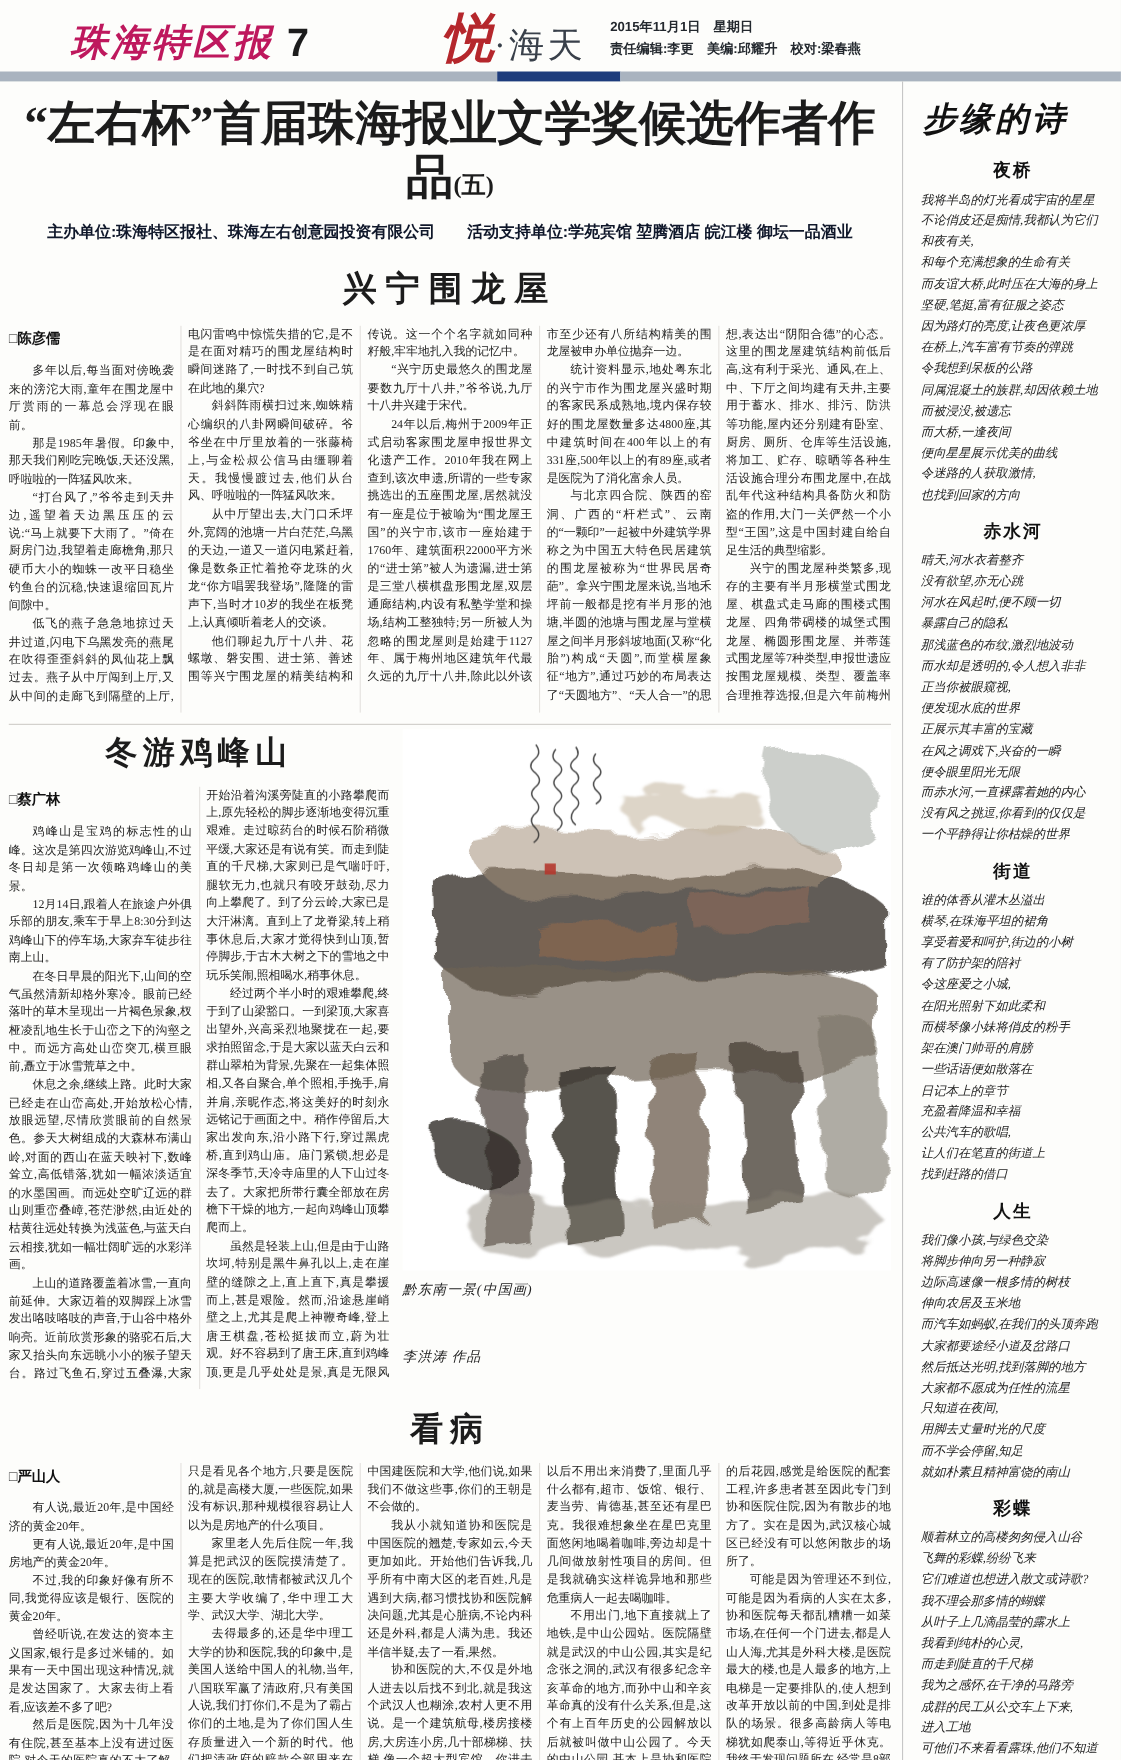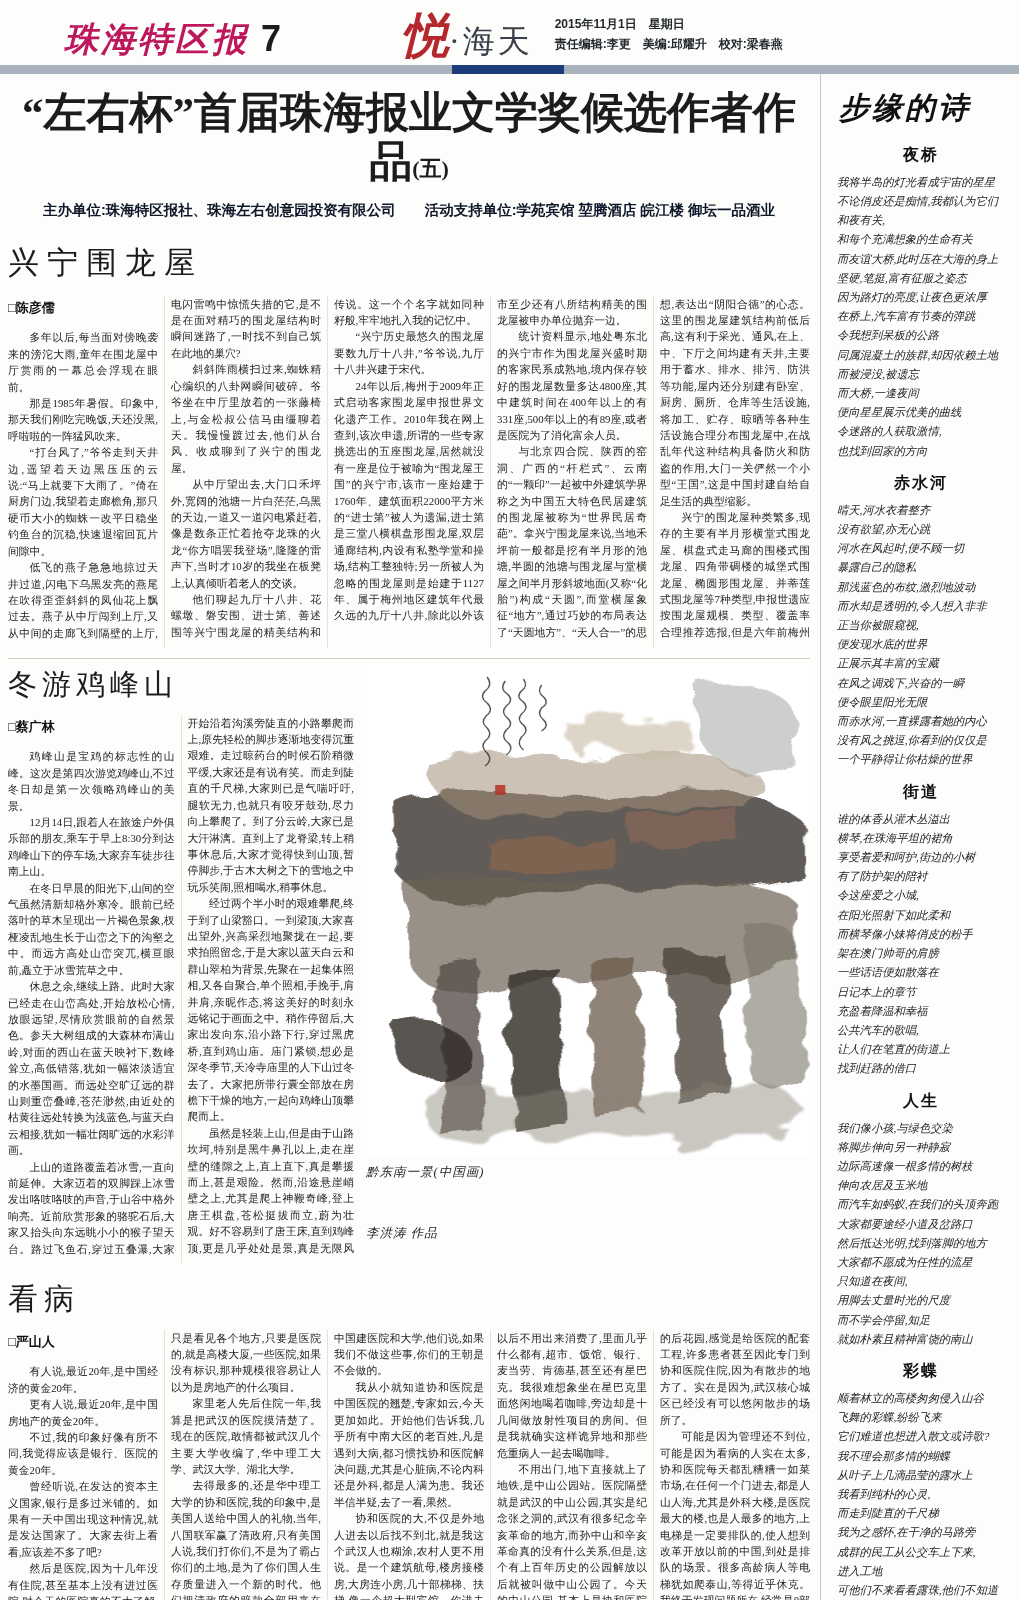--- a/index.html
+++ b/index.html
@@ -23,21 +23,21 @@
   .content{display:flex;padding:0 10px 0 8px;box-sizing:border-box;}
   .main{width:812px;flex:0 0 812px;padding-right:10px;box-sizing:border-box;}
   .poetry{flex:1;border-left:1px solid #c6c6c6;padding:10px 4px 0 16px;min-width:0;}
   
   .headline-sec{padding:14px 2px 6px;}
   h1.headline{margin:0;font-size:43px;letter-spacing:0;text-align:center;font-weight:bold;line-height:1.15;}
   h1.headline .suffix{font-size:22px;font-weight:bold;}
   .organizers{margin:14px 0 2px;font-size:14.5px;font-weight:bold;text-align:center;
               font-family:"Liberation Sans",sans-serif;color:#0f172a;}
   
-  .article h2.art-title{font-size:31px;text-align:left;font-weight:normal;margin:14px 0 12px;letter-spacing:8px;}
+  .article h2.art-title{font-size:31px;text-align:center;font-weight:bold;margin:14px 0 12px;letter-spacing:8px;}
   .body{font-size:10.8px;line-height:1.52;text-align:justify;color:#222;}
   .body p{margin:0;text-indent:2em;}
   .body p.byline{font-weight:bold;font-size:13px;font-family:"Liberation Sans",sans-serif;
                  text-indent:0;margin:2px 0 12px;color:#111;}
   .cols5{column-count:5;column-gap:13px;column-rule:1px solid #e4e2de;height:352px;overflow:hidden;column-fill:auto;}
   hr.sep{border:none;border-top:1px solid #cfcdc8;margin:10px 0 2px;}
   .a2row{display:flex;gap:12px;margin-top:4px;}
   .a2-left{flex:0 0 346px;width:346px;}
   .a2-left h2.art-title{font-size:29px;margin:2px 0 10px;letter-spacing:5px;}
   .cols2{column-count:2;column-gap:13px;column-rule:1px solid #e4e2de;height:548px;overflow:hidden;column-fill:auto;}
@@ -88,21 +88,21 @@
       </section>
 
       <section class="article a1">
         <h2 class="art-title">兴宁围龙屋</h2>
         <div class="body cols5">
             <p class="byline">□陈彦儒</p>
             <p>多年以后,每当面对傍晚袭来的滂沱大雨,童年在围龙屋中厅赏雨的一幕总会浮现在眼前。</p>
             <p>那是1985年暑假。印象中,那天我们刚吃完晚饭,天还没黑,呼啦啦的一阵猛风吹来。</p>
             <p>“打台风了,”爷爷走到天井边,遥望着天边黑压压的云说:“马上就要下大雨了。”倚在厨房门边,我望着走廊檐角,那只硬币大小的蜘蛛一改平日稳坐钓鱼台的沉稳,快速退缩回瓦片间隙中。</p>
             <p>低飞的燕子急急地掠过天井过道,闪电下乌黑发亮的燕尾在吹得歪歪斜斜的凤仙花上飘过去。燕子从中厅闯到上厅,又从中间的走廊飞到隔壁的上厅,电闪雷鸣中惊慌失措的它,是不是在面对精巧的围龙屋结构时瞬间迷路了,一时找不到自己筑在此地的巢穴?</p>
-            <p>斜斜阵雨横扫过来,蜘蛛精心编织的八卦网瞬间破碎。爷爷坐在中厅里放着的一张藤椅上,与金松叔公信马由缰聊着天。我慢慢踱过去,他们从台风、收成聊到了兴宁的围龙屋。</p>
+            <p>斜斜阵雨横扫过来,蜘蛛精心编织的八卦网瞬间破碎。爷爷坐在中厅里放着的一张藤椅上,与金松叔公信马由缰聊着天。我慢慢踱过去,他们从台风、呼啦啦的一阵猛风吹来。</p>
             <p>从中厅望出去,大门口禾坪外,宽阔的池塘一片白茫茫,乌黑的天边,一道又一道闪电紧赶着,像是数条正忙着抢夺龙珠的火龙“你方唱罢我登场”,隆隆的雷声下,当时才10岁的我坐在板凳上,认真倾听着老人的交谈。</p>
             <p>他们聊起九厅十八井、花螺墩、磐安围、进士第、善述围等兴宁围龙屋的精美结构和传说。这一个个名字就如同种籽般,牢牢地扎入我的记忆中。</p>
             <p>“兴宁历史最悠久的围龙屋要数九厅十八井,”爷爷说,九厅十八井兴建于宋代。</p>
             <p>24年以后,梅州于2009年正式启动客家围龙屋申报世界文化遗产工作。2010年我在网上查到,该次申遗,所谓的一些专家挑选出的五座围龙屋,居然就没有一座是位于被喻为“围龙屋王国”的兴宁市,该市一座始建于1760年、建筑面积22000平方米的“进士第”被人为遗漏,进士第是三堂八横棋盘形围龙屋,双层通廊结构,内设有私塾学堂和操场,结构工整独特;另一所被人为忽略的围龙屋则是始建于1127年、属于梅州地区建筑年代最久远的九厅十八井,除此以外该市至少还有八所结构精美的围龙屋被申办单位抛弃一边。</p>
             <p>统计资料显示,地处粤东北的兴宁市作为围龙屋兴盛时期的客家民系成熟地,境内保存较好的围龙屋数量多达4800座,其中建筑时间在400年以上的有331座,500年以上的有89座,或者是医院为了消化富余人员。</p>
             <p>与北京四合院、陕西的窑洞、广西的“杆栏式”、云南的“一颗印”一起被中外建筑学界称之为中国五大特色民居建筑的围龙屋被称为“世界民居奇葩”。拿兴宁围龙屋来说,当地禾坪前一般都是挖有半月形的池塘,半圆的池塘与围龙屋与堂横屋之间半月形斜坡地面(又称“化胎”)构成“天圆”,而堂横屋象征“地方”,通过巧妙的布局表达了“天圆地方”、“天人合一”的思想,表达出“阴阳合德”的心态。这里的围龙屋建筑结构前低后高,这有利于采光、通风,在上、中、下厅之间均建有天井,主要用于蓄水、排水、排污、防洪等功能,屋内还分别建有卧室、厨房、厕所、仓库等生活设施,将加工、贮存、晾晒等各种生活设施合理分布围龙屋中,在战乱年代这种结构具备防火和防盗的作用,大门一关俨然一个小型“王国”,这是中国封建自给自足生活的典型缩影。</p>
             <p>兴宁的围龙屋种类繁多,现存的主要有半月形横堂式围龙屋、棋盘式走马廊的围楼式围龙屋、四角带碉楼的城堡式围龙屋、椭圆形围龙屋、并蒂莲式围龙屋等7种类型,申报世遗应按围龙屋规模、类型、覆盖率合理推荐选报,但是六年前梅州申遗,明显就是一次人为操作闹出的“笑话”。</p>
           </div>
       </section>
 

